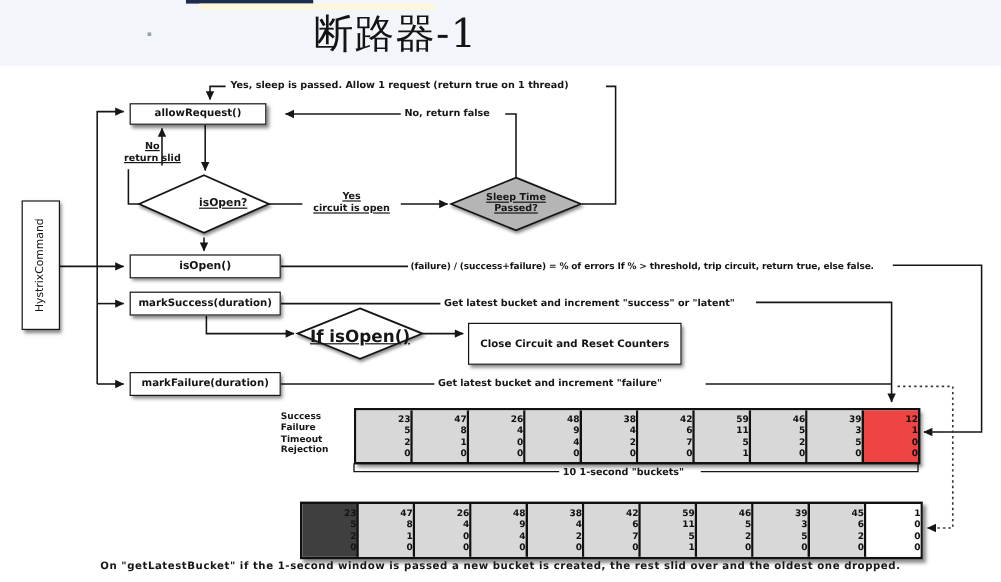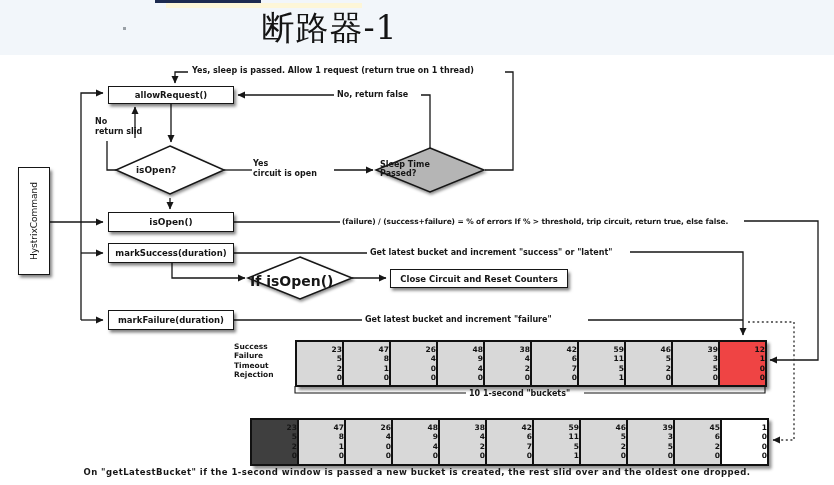--- a/index.html
+++ b/index.html
@@ -20,29 +20,29 @@
   }
   svg.wires{position:absolute;left:0;top:0;z-index:2;pointer-events:none;}
   .shadowed{filter:drop-shadow(1.5px 2px 1.5px rgba(0,0,0,.45));}
   .box{
     position:absolute;z-index:3;box-sizing:border-box;
     background:#fff;border:1.5px solid #161616;
     box-shadow:2px 2.5px 3px rgba(0,0,0,.5);
     display:flex;align-items:center;justify-content:center;
     font-weight:bold;font-size:9px;white-space:nowrap;
   }
-  #box-allow{left:108px;top:86px;width:126px;height:18px;font-size:8.5px;}
+  #box-allow{left:108px;top:86px;width:114px;height:18px;font-size:8.5px;}
   #box-isopen-fn{left:108px;top:212px;width:126px;height:20px;}
   #box-marksuccess{left:108px;top:243px;width:126px;height:20px;font-size:8.5px;}
   #box-markfailure{left:108px;top:310px;width:126px;height:20px;font-size:8.5px;}
-  #box-close{left:390px;top:269px;width:178px;height:19px;font-size:8.5px;}
+  #box-close{left:390px;top:269px;width:178px;height:35px;font-size:8.5px;}
   #box-hystrix{left:18px;top:167px;width:32px;height:108px;font-weight:normal;}
   #box-hystrix span{transform:rotate(-90deg);white-space:nowrap;font-size:9px;}
   .label{position:absolute;z-index:3;font-weight:bold;font-size:8px;white-space:nowrap;color:#161616;}
-  .ctr{}
+  .ctr{text-align:center;text-decoration:underline;}
   #t-yes-sleep{left:192px;top:66px;}
   #t-no-false{left:337px;top:90px;}
   #t-no-true{left:95px;top:117px;width:64px;line-height:10px;}
   #t-yes-open{left:253px;top:159px;width:80px;line-height:10px;}
   #t-isopen-q{left:120px;top:165px;width:100px;font-size:9px;padding-left:16px;}
   #t-sleep{left:380px;top:160px;width:100px;line-height:9px;}
   #t-if-isopen{left:250px;top:273px;width:100px;font-size:14px;}
   #t-formula{left:342px;top:217px;font-size:7.5px;letter-spacing:-0.1px;}
   #t-get-success{left:370px;top:248px;}
   #t-get-failure{left:365px;top:315px;}

